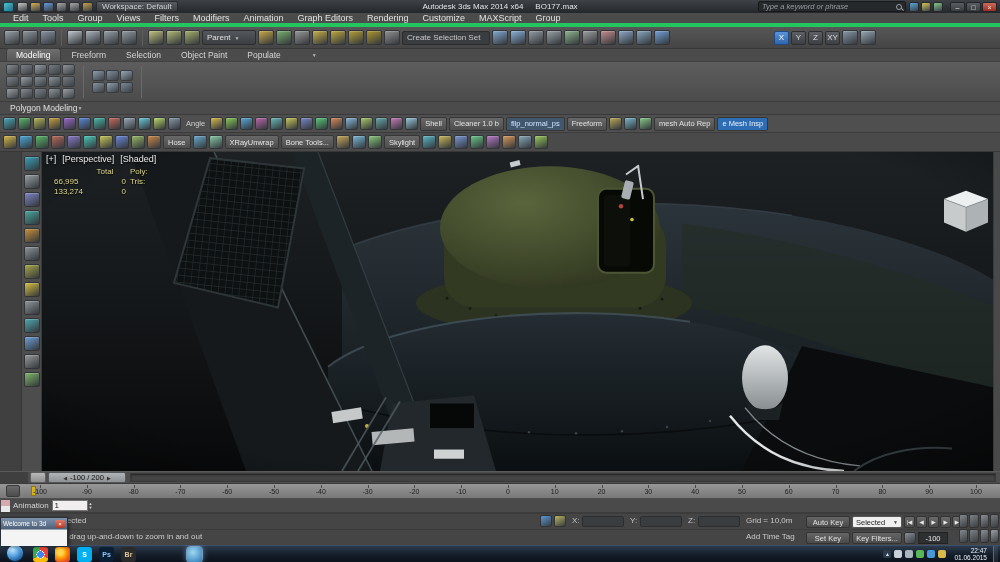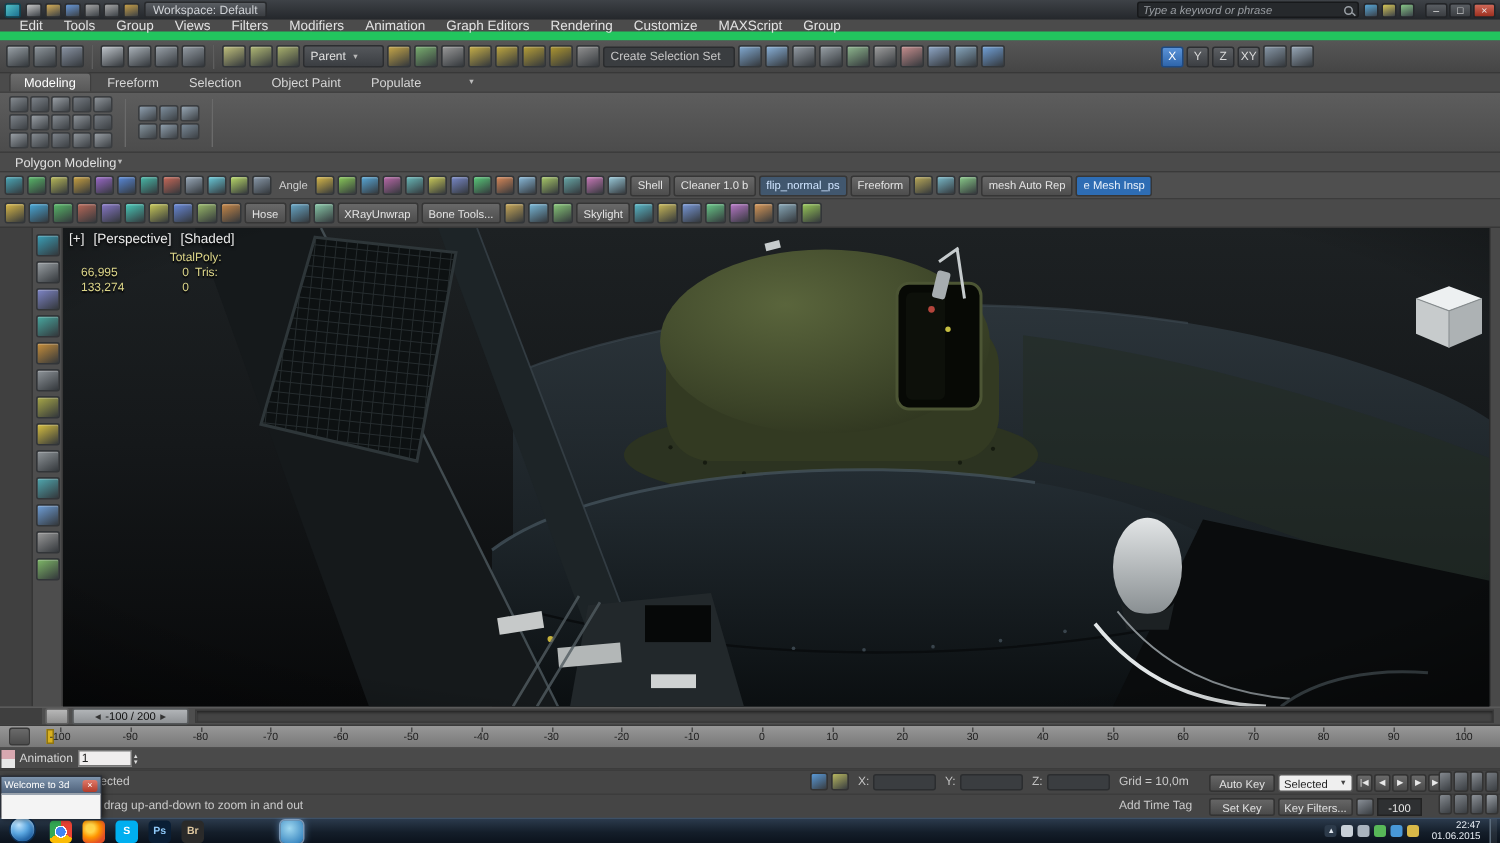--- a/index.html
+++ b/index.html
@@ -17,21 +17,21 @@
 .searchbox{margin-left:auto;display:flex;align-items:center;background:#26292c;border:1px solid #17191b;border-radius:2px;height:11px;width:148px;padding:0 3px;gap:3px}
 .searchbox input{flex:1;background:transparent;border:0;outline:0;color:#9a9ea3;font-size:7.5px;font-style:italic;font-family:"Liberation Sans",sans-serif}
 .mag{width:6px;height:6px;border:1px solid #9aa0a6;border-radius:50%;position:relative}
 .mag::after{content:"";position:absolute;width:3px;height:1px;background:#9aa0a6;transform:rotate(45deg);right:-3px;bottom:-1px}
 .infoico{width:10px;height:10px;border-radius:2px;background:linear-gradient(160deg,var(--c,#7a8a9a),#3a4048);border:1px solid #26282c}
 .winbtns{display:flex;gap:1px;margin-left:4px}
 .winbtn{width:15px;height:10px;font-size:7px;line-height:9px;text-align:center;color:#e8e8e8;background:linear-gradient(#5a5e63,#3a3d41);border:1px solid #232528;border-radius:2px}
 .winbtn.close{background:linear-gradient(#d06a5a,#9c2e1e)}
 
 
-.menubar{height:14px;background:#4b4b4b;border-bottom:6px solid #22c55e;display:flex;align-items:center;padding-left:6px;flex:0 0 auto}
+.menubar{height:14px;background:#4b4b4b;border-bottom:4px solid #22c55e;display:flex;align-items:center;padding-left:6px;flex:0 0 auto}
 .menu-item{padding:0 7px;font-size:9px;color:#e2e2e2;line-height:13px;white-space:nowrap}
 
 
 .toolbar{height:22px;background:linear-gradient(#565656,#454545);border-bottom:1px solid #383838;display:flex;align-items:center;padding:0 4px;gap:2px;flex:0 0 auto}
 .grp{display:flex;align-items:center;gap:2px}
 .ico{border-radius:2px;border:1px solid #333639;background:linear-gradient(155deg,var(--c,#8a8a8a),#34383c);box-shadow:inset 0 1px rgba(255,255,255,.18);display:flex;align-items:center;justify-content:center;color:#f0f0f0}
 .i16{width:16px;height:15px}
 .i14{width:13px;height:13px;font-size:7px}
 .i15{width:14px;height:14px;font-size:7px}
 .sep{width:1px;height:16px;background:#383838;border-right:1px solid #5e5e5e;margin:0 3px}
@@ -62,21 +62,21 @@
 
 .work{flex:1;display:flex;min-height:0}
 .dockL{width:22px;background:#404040;border-right:1px solid #353535}
 .toolcol{width:20px;background:#4d4d4d;border-right:1px solid #383838;display:flex;flex-direction:column;align-items:center;padding-top:4px;gap:3px}
 .sico{width:16px;height:15px;border-radius:2px;border:1px solid #323538;background:linear-gradient(150deg,var(--c,#888),#33373b);box-shadow:inset 0 1px rgba(255,255,255,.2)}
 .viewport{flex:1;position:relative;background:#101314;overflow:hidden}
 .scene{position:absolute;inset:0;width:100%;height:100%}
 .vphead{position:absolute;top:2px;left:4px;display:flex;gap:6px;font-size:9px;color:#ececec;text-shadow:0 1px 2px #000}
 .stats{position:absolute;left:12px;top:15px;display:grid;grid-template-columns:26px 50px 26px;font-size:8px;line-height:10px;color:#ddd689;text-shadow:0 1px 1px #000}
 .stats .v{text-align:right;padding-right:4px}
-.stats .hd{text-align:right;grid-column:2}
+.stats .hd{text-align:center;grid-column:2}
 .dockR{width:7px;background:#494949;border-left:1px solid #3a3a3a}
 
 
 .timeslider{height:13px;background:#4e4e4e;border-top:1px solid #5a5a5a;border-bottom:1px solid #3a3a3a;display:flex;align-items:center;flex:0 0 auto}
 .ts-spacer{width:28px;height:100%;background:#3f3f3f}
 .ts-cap{width:16px;height:11px;margin:0 2px;background:linear-gradient(#b8b8b8,#8f8f8f);border:1px solid #5f5f5f;border-radius:2px}
 .ts-handle{width:78px;height:11px;background:linear-gradient(#b2b5b8,#8e9194);border:1px solid #55585a;border-radius:2px;color:#111;font-size:7.5px;display:flex;align-items:center;justify-content:center;gap:3px}
 .ts-handle .a{font-size:5px;color:#333}
 .ts-groove{flex:1;height:9px;margin:0 4px;background:#444;border:1px solid #3a3a3a;box-shadow:inset 0 1px 2px rgba(0,0,0,.5)}
 .trackbar{height:15px;background:linear-gradient(#979797,#787878);border-bottom:1px solid #4e4e4e;display:flex;align-items:center;position:relative;flex:0 0 auto}
@@ -138,20 +138,23 @@
     <div class="grp">
 
     <div class="qbtn" style="--c: #c8c8c8;"></div>
         <div class="qbtn" style="--c: #d8b058;"></div>
         <div class="qbtn" style="--c: #6898d8;"></div>
         <div class="qbtn" style="--c: #a8a8a8;"></div>
         <div class="qbtn" style="--c: #a8a8a8;"></div>
         <div class="qbtn" style="--c: #c8a048;"></div>
       </div>
     <div class="workspace">Workspace: Default</div>
+    <div class="tb-center">
+      <span>Autodesk 3ds Max 2014 x64</span><span>BO177.max</span>
+    </div>
     <div class="searchbox">
       <input placeholder="Type a keyword or phrase" style="">
       <div class="mag"></div>
     </div>
     <div class="grp">
 
     <div class="infoico" style="--c: #58a8d8;"></div>
         <div class="infoico" style="--c: #d8c858;"></div>
         <div class="infoico" style="--c: #88c888;"></div>
       </div>

